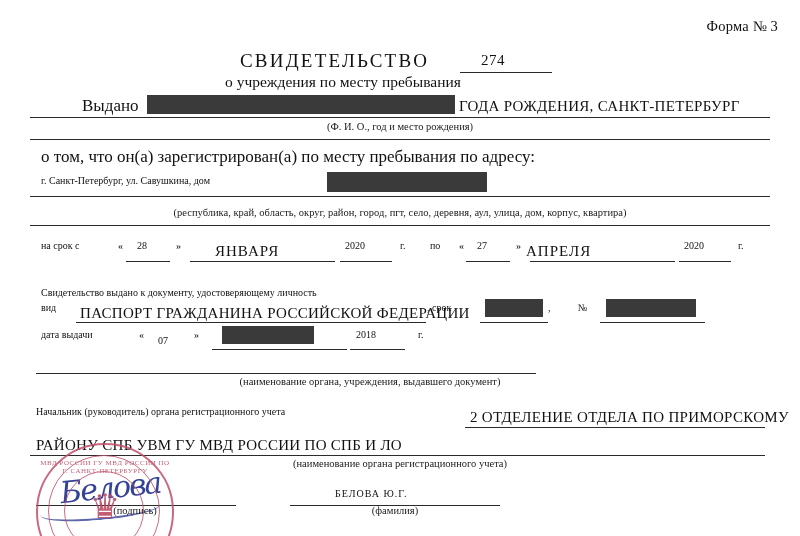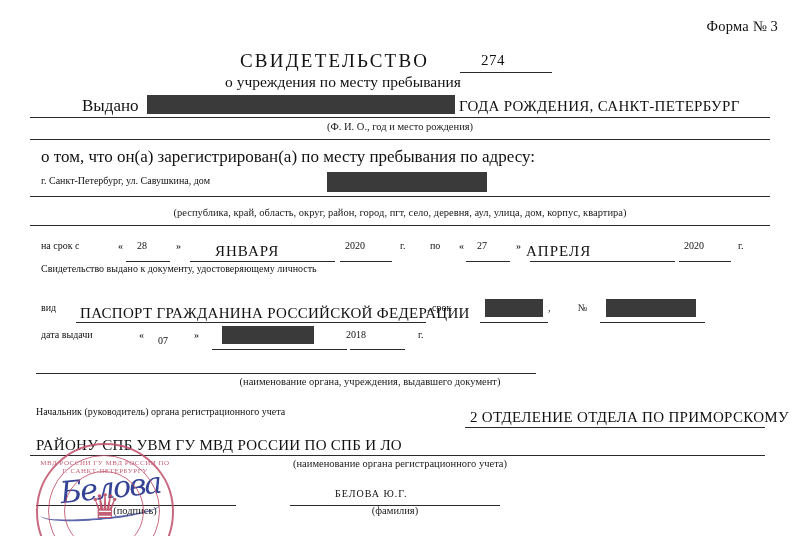--- a/index.html
+++ b/index.html
@@ -206,40 +206,40 @@
   <div class="txt" style="left:684px; top:240px;">2020</div>
   <div class="txt" style="left:738px; top:240px;">г.</div>
 
   <div class="rule" style="left:126px; top:261px; width:44px;"></div>
   <div class="rule" style="left:190px; top:261px; width:145px;"></div>
   <div class="rule" style="left:340px; top:261px; width:52px;"></div>
   <div class="rule" style="left:466px; top:261px; width:44px;"></div>
   <div class="rule" style="left:530px; top:261px; width:145px;"></div>
   <div class="rule" style="left:679px; top:261px; width:52px;"></div>
 
-  <div class="txt" style="left:41px; top:263px;">Свидетельство выдано к документу, удостоверяющему личность</div>
+  <div class="txt" style="left:41px; top:287px;">Свидетельство выдано к документу, удостоверяющему личность</div>
 
   <div class="txt" style="left:41px; top:302px;">вид</div>
   <div class="txt-sm" style="left:80px; top:305px;">ПАСПОРТ ГРАЖДАНИНА РОССИЙСКОЙ ФЕДЕРАЦИИ</div>
   <div class="rule" style="left:76px; top:322px; width:350px;"></div>
   <div class="txt" style="left:427px; top:302px;">, срок</div>
   <div class="redacted" style="left:485px; top:299px; width:58px; height:18px;"></div>
   <div class="rule" style="left:480px; top:322px; width:68px;"></div>
   <div class="txt" style="left:548px; top:302px;">,</div>
   <div class="txt" style="left:578px; top:302px;">№</div>
   <div class="redacted" style="left:606px; top:299px; width:90px; height:18px;"></div>
   <div class="rule" style="left:600px; top:322px; width:105px;"></div>
 
   <div class="txt" style="left:41px; top:329px;">дата выдачи</div>
   <div class="txt" style="left:139px; top:329px;">«</div>
   <div class="txt bold-ish" style="left:158px; top:335px;">07</div>
   <div class="txt" style="left:194px; top:329px;">»</div>
   <div class="redacted" style="left:222px; top:326px; width:92px; height:18px;"></div>
   <div class="rule" style="left:212px; top:349px; width:135px;"></div>
-  <div class="txt" style="left:346px; top:329px;text-align:right;">2018</div>
+  <div class="txt" style="left:356px; top:329px;text-align:right;">2018</div>
   <div class="rule" style="left:350px; top:349px; width:55px;"></div>
   <div class="txt" style="left:418px; top:329px;">г.</div>
 
   <div class="rule" style="left:36px; top:373px; width:500px;"></div>
   <div class="caption" style="left:160px; top:376px; width:420px;">(наименование органа, учреждения, выдавшего документ)</div>
 
   <div class="txt" style="left:36px; top:406px;">Начальник (руководитель) органа регистрационного учета</div>
   <div class="txt-sm" style="left:470px; top:409px;">2 ОТДЕЛЕНИЕ ОТДЕЛА  ПО ПРИМОРСКОМУ</div>
   <div class="rule" style="left:465px; top:427px; width:300px;"></div>
   <div class="txt-sm" style="left:36px; top:437px;">РАЙОНУ СПБ УВМ  ГУ  МВД РОССИИ  ПО СПБ  И  ЛО</div>

